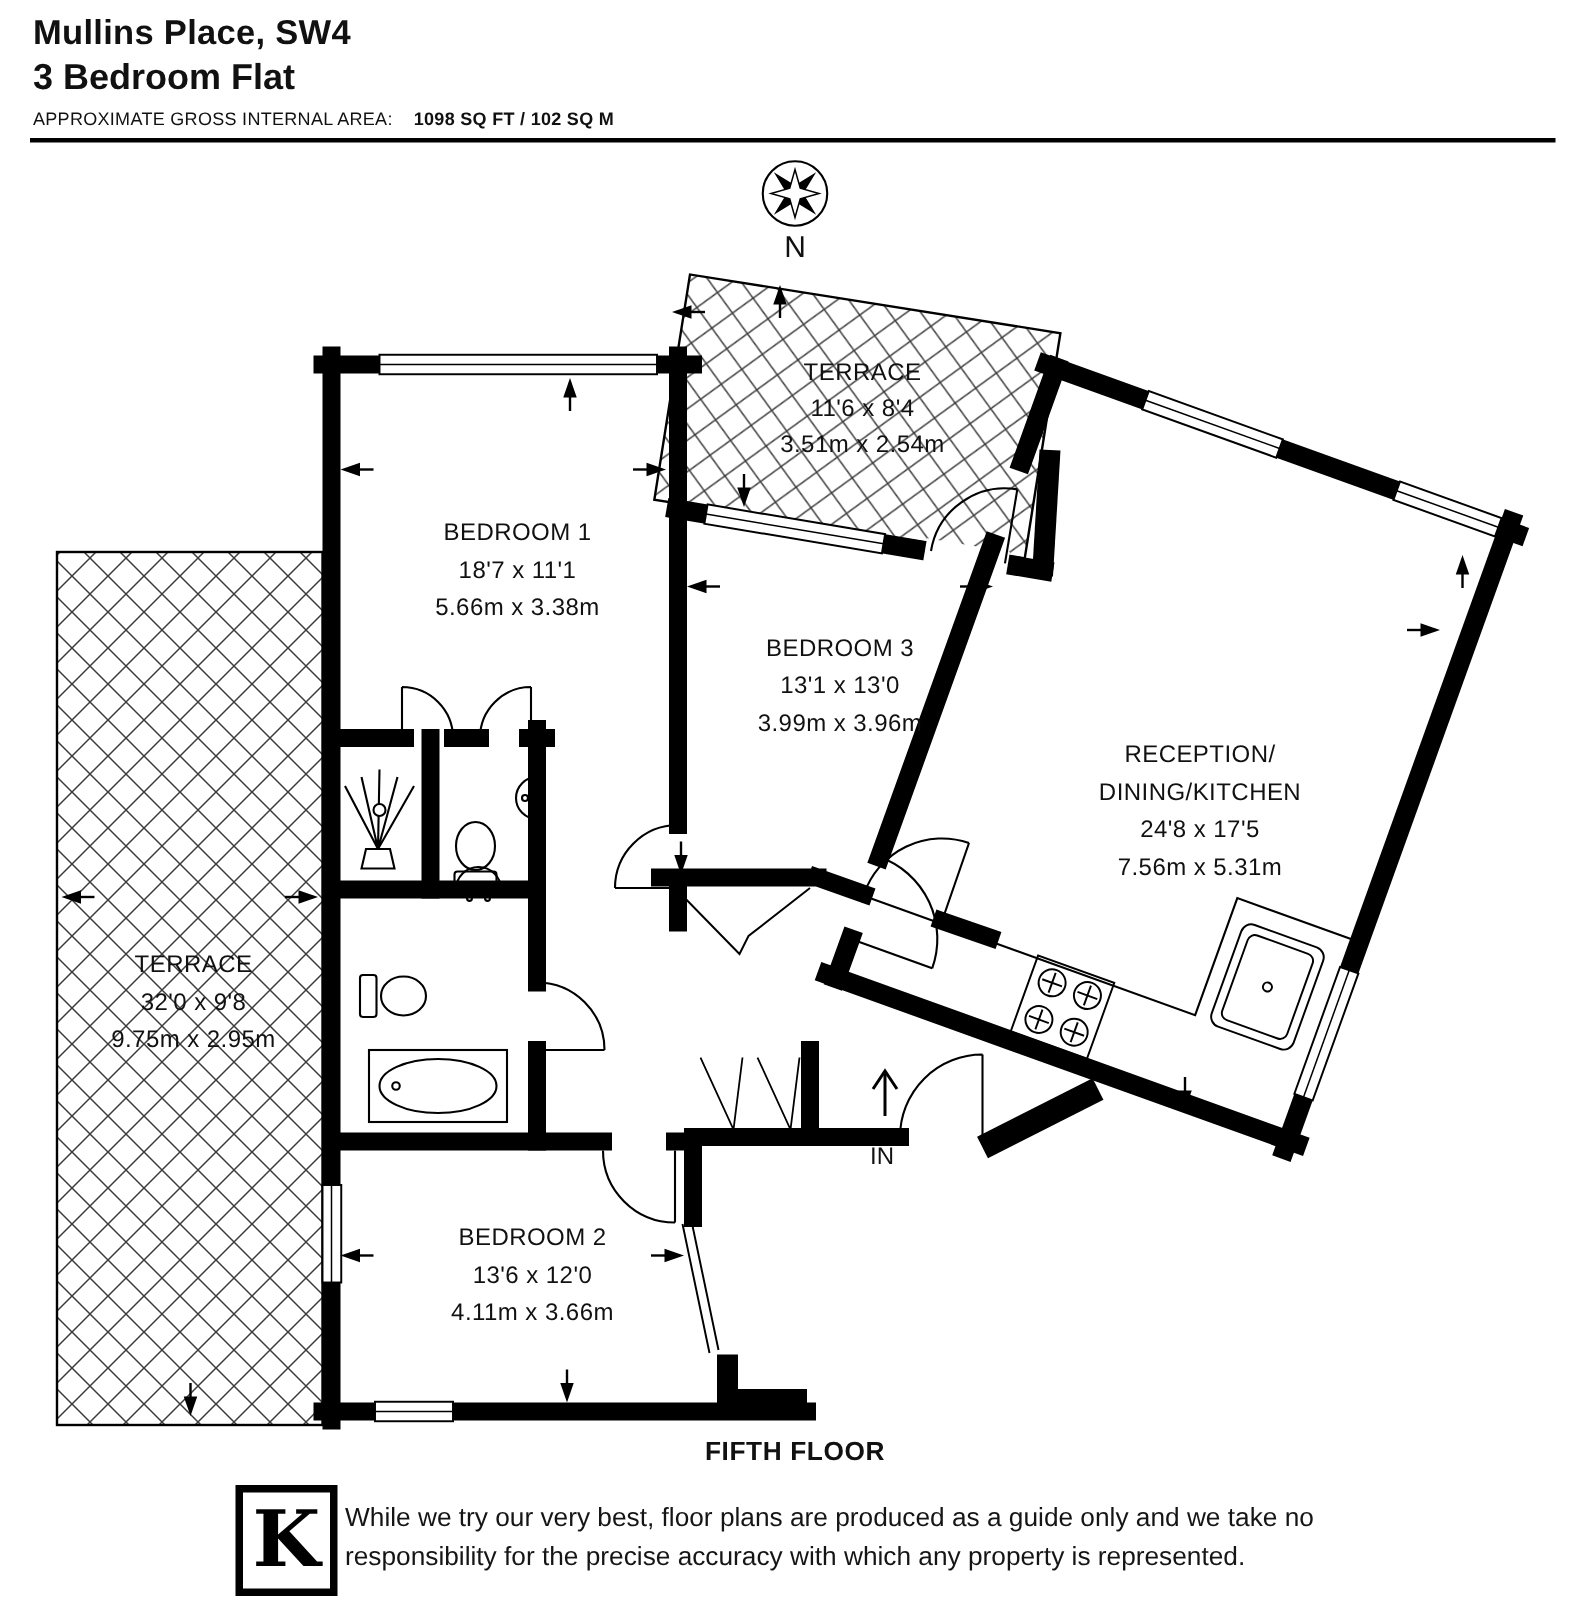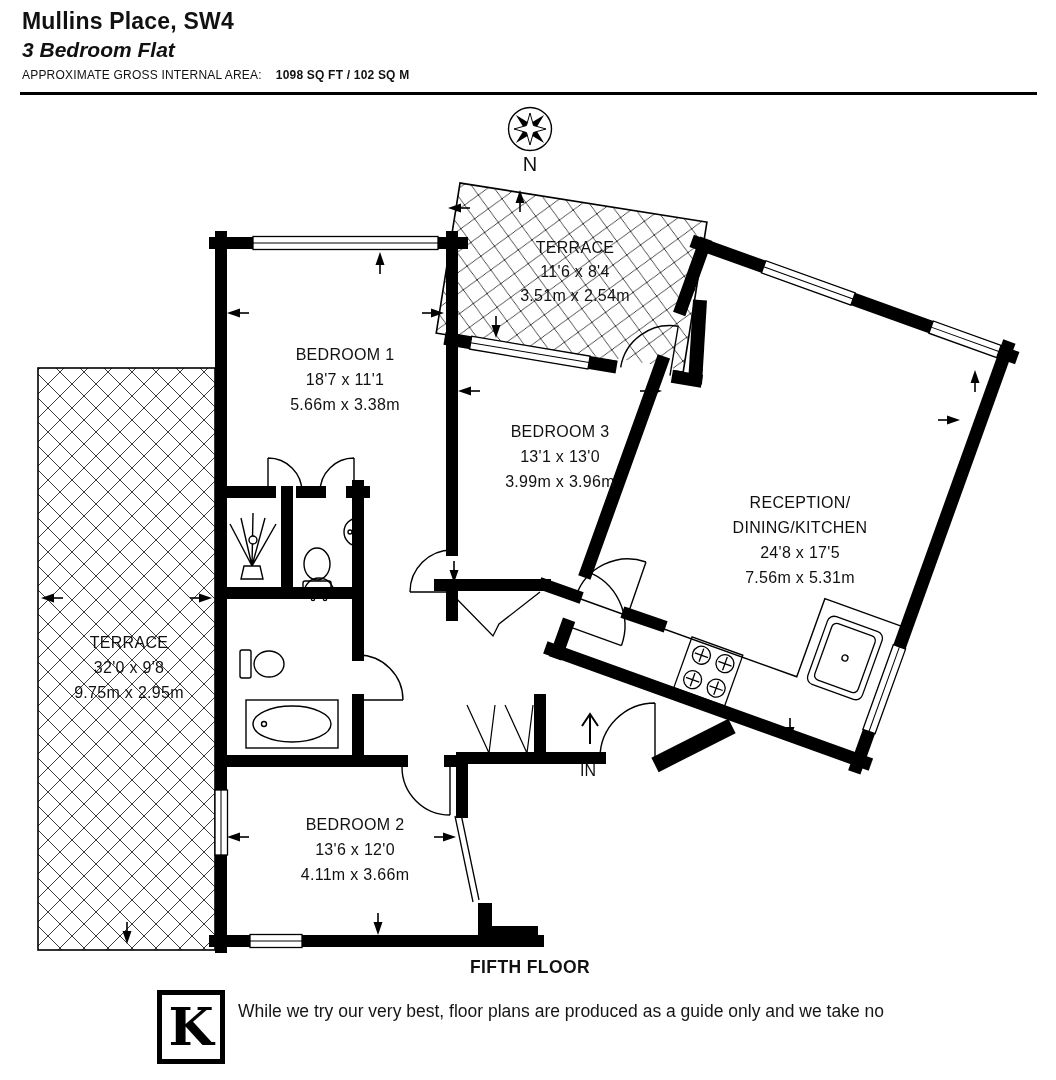--- a/index.html
+++ b/index.html
@@ -1,32 +1,32 @@
 <!DOCTYPE html>
 <html><head>
 <meta charset="utf-8">
 <style>
   html,body{margin:0;padding:0;background:#fff;}
   body{width:1056px;height:1080px;position:relative;font-family:"Liberation Sans",sans-serif;color:#111;overflow:hidden;}
   .hdr{position:absolute;left:22px;top:8px;width:1012px;}
   .hdr h1{margin:0;font-size:23px;font-weight:bold;letter-spacing:.2px;}
-  .hdr h2{margin:3px 0 0 0;font-size:21px;font-weight:bold;font-style:italic;}
+  .hdr h2{margin:3px 0 0 0;font-size:24px;font-weight:bold;}
   .arealine{margin-top:6px;font-size:12px;font-weight:normal;letter-spacing:.2px;}
   .arealine b{margin-left:14px;font-weight:bold;}
   .rule{position:absolute;left:20px;top:92px;width:1017px;height:2.5px;background:#000;}
   svg.plan{position:absolute;left:0;top:0;}
   svg text{font-family:"Liberation Sans",sans-serif;fill:#111;}
   .roomlbl{font-size:16px;letter-spacing:.3px;}
   .floorlbl{font-size:17.5px;font-weight:bold;letter-spacing:.4px;}
   .nlbl{font-size:20px;}
   .inlbl{font-size:16px;}
   .footer{position:absolute;left:0;top:986px;width:1056px;}
   .klogo{position:absolute;left:157px;top:4px;width:58px;height:64px;border:5px solid #000;display:flex;align-items:center;justify-content:center;
          font-family:"DejaVu Serif",serif;font-size:52px;font-weight:bold;color:#000;line-height:1;}
-  .disclaimer{position:absolute;left:216px;top:12px;width:690px;text-align:center;font-size:17.5px;line-height:26px;color:#151515;}
+  .disclaimer{position:absolute;left:230px;top:12px;width:690px;text-align:left;font-size:17.5px;line-height:26px;color:#151515;}
 </style>
 </head>
 <body>
 
 <div class="hdr">
   <h1>Mullins Place, SW4</h1>
   <h2>3 Bedroom Flat</h2>
   <div class="arealine">
     <span>APPROXIMATE GROSS INTERNAL AREA:</span><b>1098 SQ FT / 102 SQ M</b>
   </div>
@@ -241,14 +241,15 @@
     </g>
   </g>
 
   <text class="floorlbl" x="530" y="973" text-anchor="middle">FIFTH FLOOR</text>
 </svg>
 
 <div class="footer">
   <div class="klogo">K</div>
   <div class="disclaimer">
     <span>While we try our very best, floor plans are produced as a guide only and we take no</span><br>
+    <span>responsibility for the precise accuracy with which any property is represented.</span>
   </div>
 </div>
 
 </body></html>

